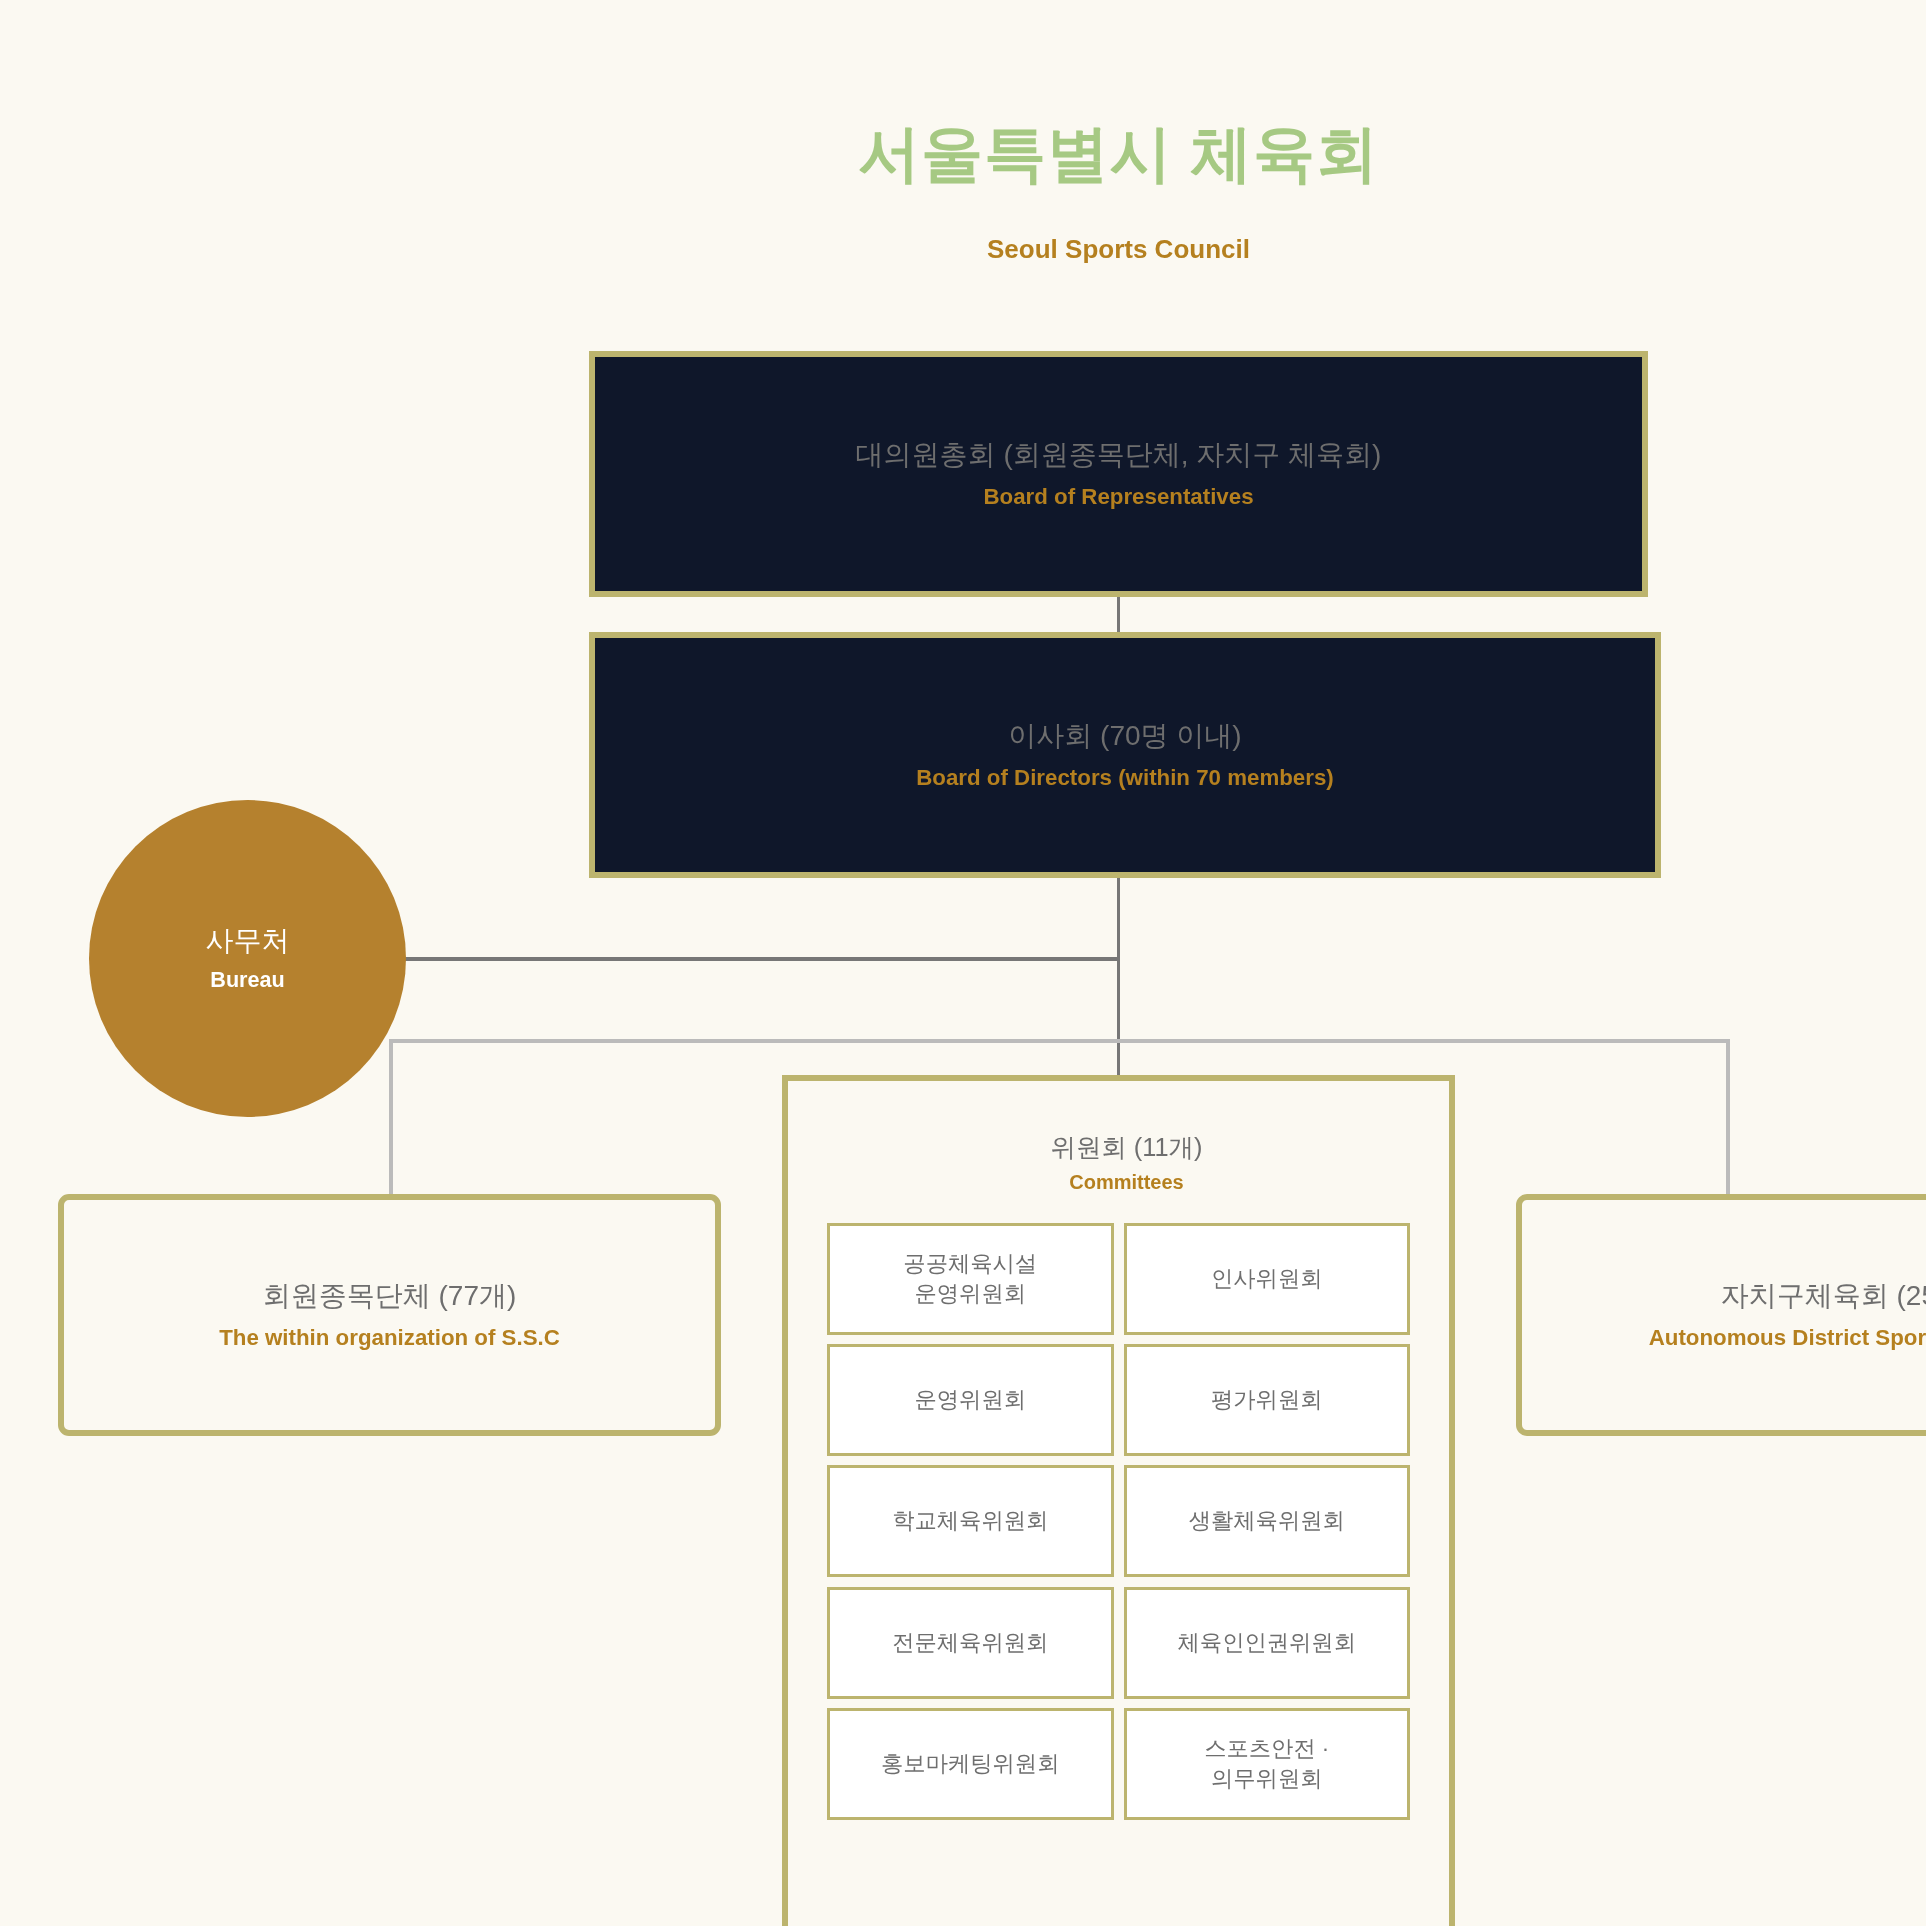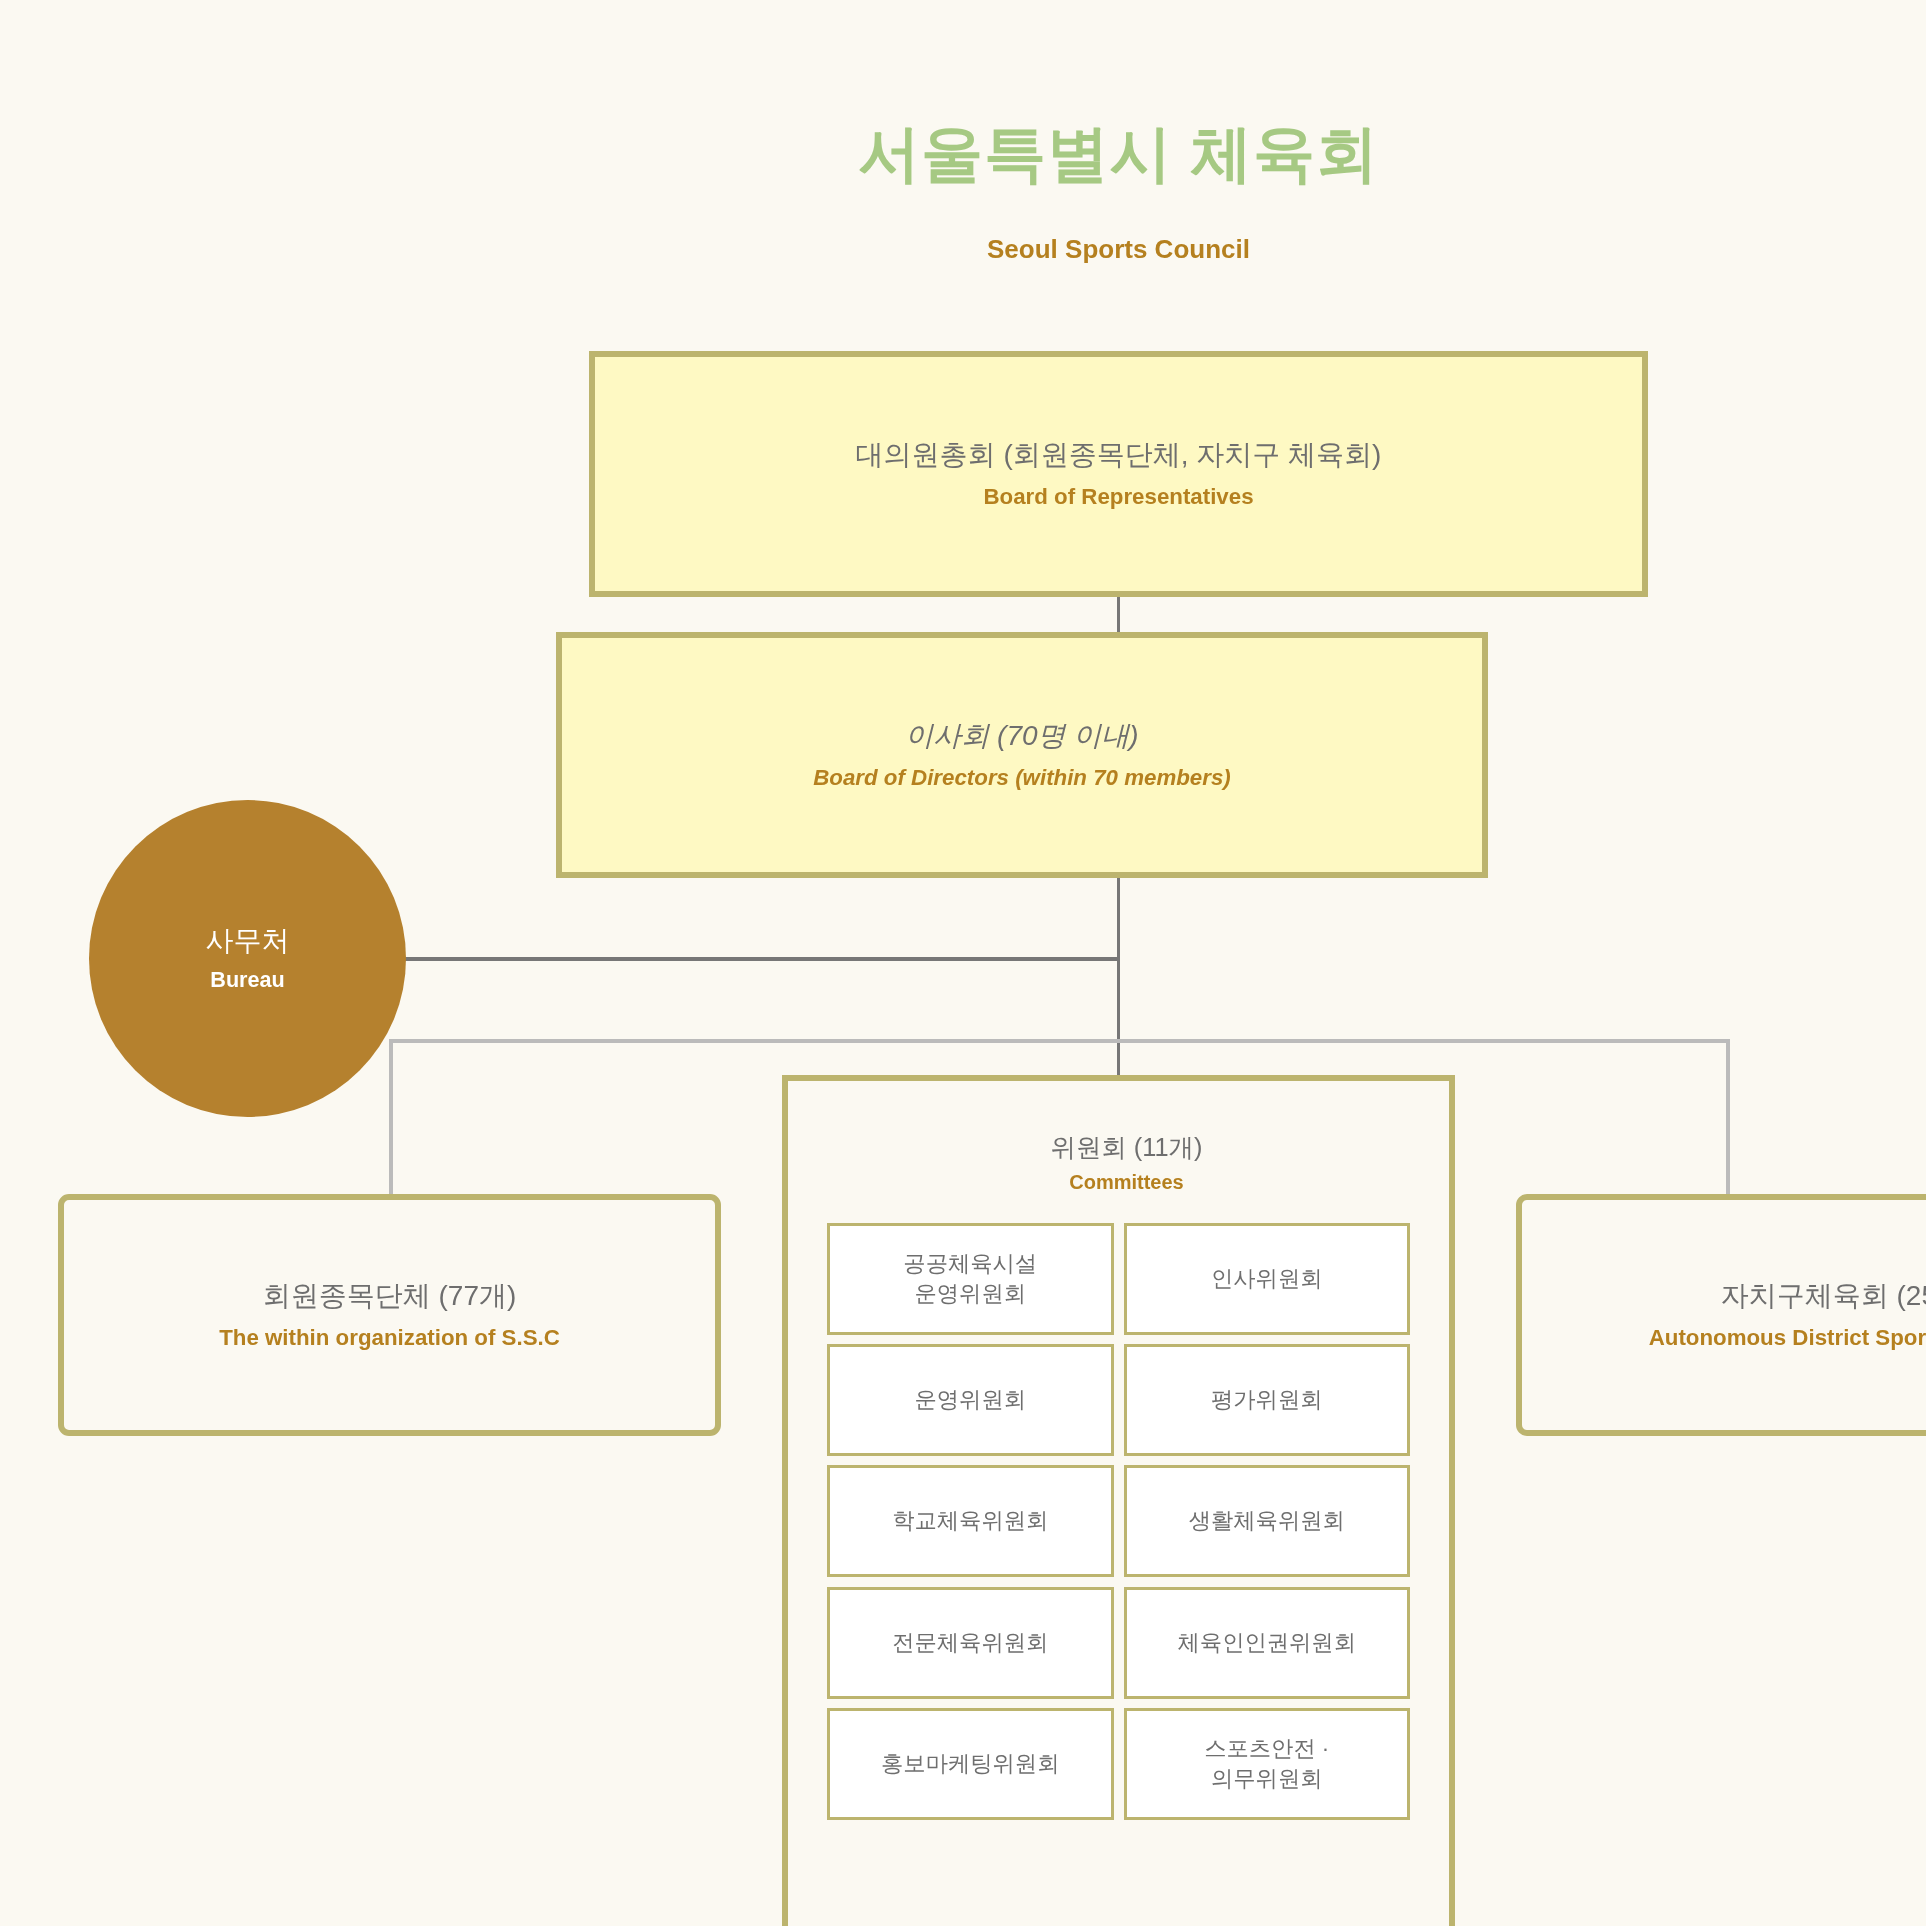--- a/index.html
+++ b/index.html
@@ -22,35 +22,35 @@
     position:absolute;left:0;right:0;top:234px;
     text-align:center;
     font-size:26px;font-weight:700;color:#B5801F;
   }
 
   
   .node{
     position:absolute;
     box-sizing:border-box;
     border:6.2px solid #BCB46E;
-    background:#fef9c3;
+    background:#0f172a;
     display:flex;flex-direction:column;
     align-items:center;justify-content:center;
     text-align:center;
   }
   .node .ko{
     font-size:28px;font-weight:400;color:#6E6E6E;line-height:1.25;
   }
   .node .en{
     font-size:22.3px;font-weight:700;color:#B5801F;line-height:1.25;
     margin-top:11.6px;
   }
 
   #box-representatives{left:589px;top:351px;width:1059px;height:246px;}
-  #box-directors{left:556px;top:632px;width:932px;height:246px;font-style:italic;}
+  #box-directors{left:589px;top:632px;width:1072px;height:246px;}
 
   
   .leaf-node{background:#FBF9F2;border-radius:11px;}
   #box-member-orgs{left:58px;top:1194px;width:663px;height:242px;}
   #box-district-councils{left:1516px;top:1194px;width:663px;height:242px;}
 
   
   #bureau-circle{
     position:absolute;left:89px;top:800px;width:317px;height:317px;
     border-radius:50%;background:#B5812E;

